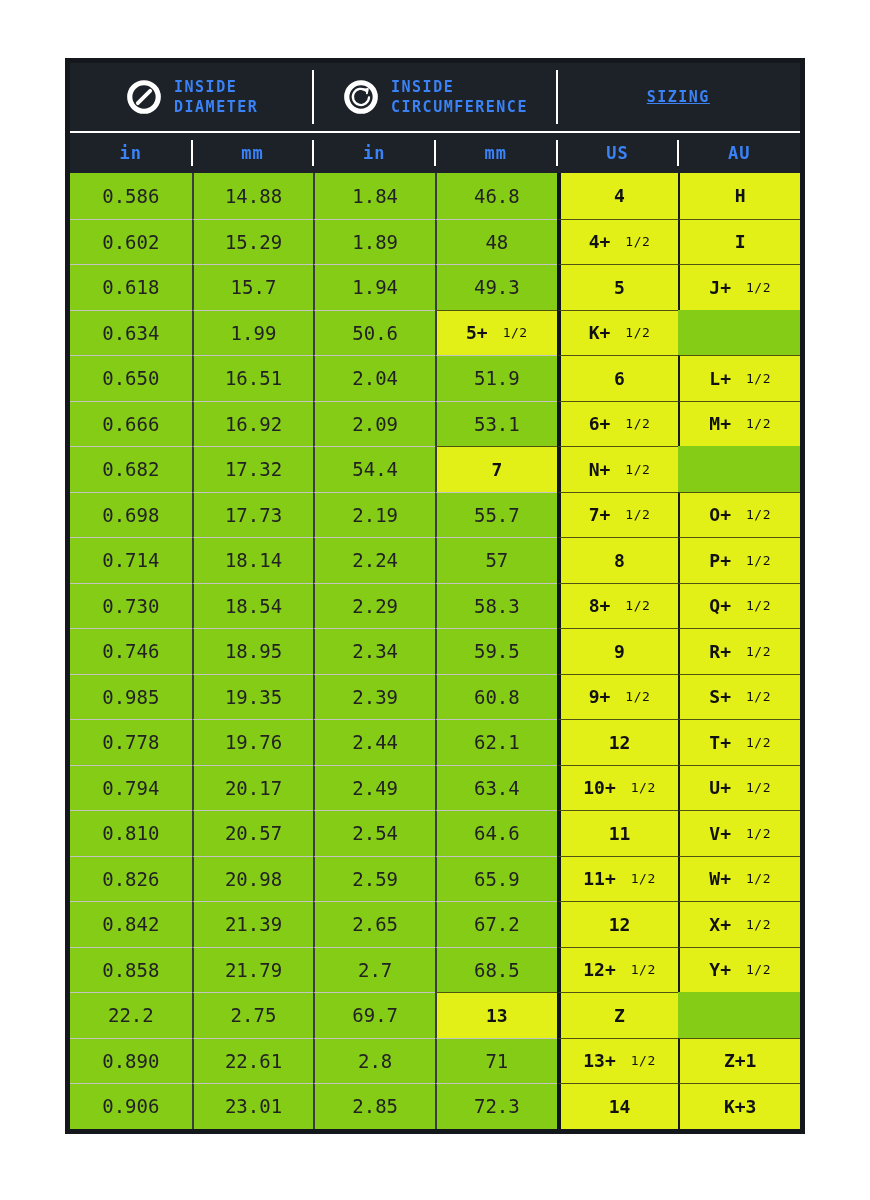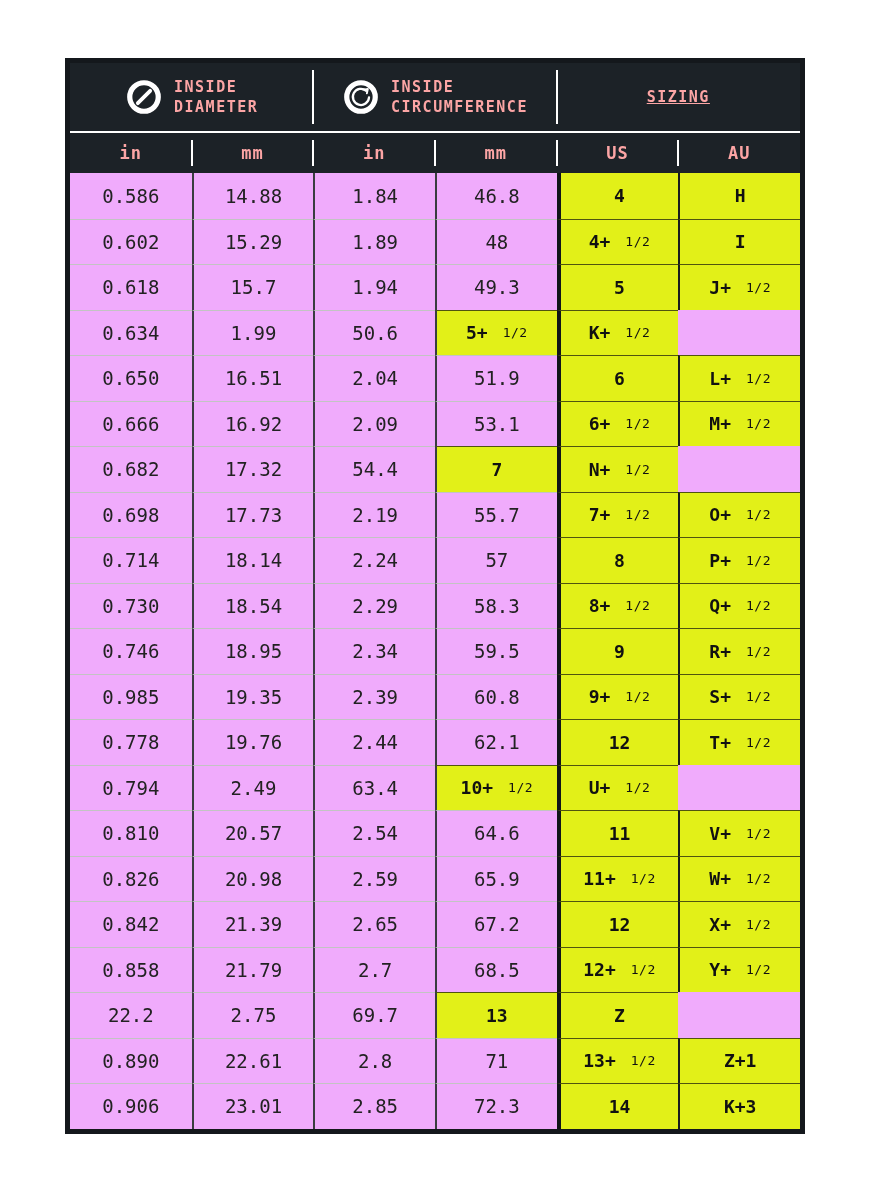--- a/index.html
+++ b/index.html
@@ -17,21 +17,21 @@
     font-family: "DejaVu Sans Mono", "Liberation Mono", monospace;
   }
   .size-table {
     position: absolute;
     left: 65px; top: 58px;
     width: 740px;
     border: 5px solid var(--border-dark);
     background: #ffffff;
   }
   
-  .table-header { background: var(--header-bg); color: #fca5a5; }
+  .table-header { background: var(--header-bg); color: #3b82f6; }
   .title-row {
     display: grid;
     grid-template-columns: repeat(6, 1fr);
     height: 68px;
   }
   .title-cell {
     grid-column: span 2;
     position: relative;
     display: flex;
     align-items: center;
@@ -77,21 +77,21 @@
   }
   .sub-cell:not(:first-child)::before {
     content: "";
     position: absolute;
     left: -1px; top: 50%;
     transform: translateY(-50%);
     height: 26px; width: 2px;
     background: #ffffff;
   }
   
-  .table-body { background: #f0abfc; }
+  .table-body { background: #84cc16; }
   .data-row {
     display: grid;
     grid-template-columns: repeat(6, 1fr);
     height: 45.5px;
   }
   .cell {
     display: flex;
     align-items: center;
     justify-content: center;
     font-size: 19px;
@@ -320,20 +320,21 @@
     <div class="cell">62.1</div>
     <div class="cell hl">12</div>
     <div class="cell hl">
           <span class="sz-main">T+</span>
           <span class="sz-frac">1/2</span>
         </div>
   </div>
 
   <div class="data-row">
     <div class="cell">0.794</div>
+    <div class="cell">20.17</div>
     <div class="cell">2.49</div>
     <div class="cell">63.4</div>
     <div class="cell hl">
           <span class="sz-main">10+</span>
           <span class="sz-frac">1/2</span>
         </div>
     <div class="cell hl">
           <span class="sz-main">U+</span>
           <span class="sz-frac">1/2</span>
         </div>

